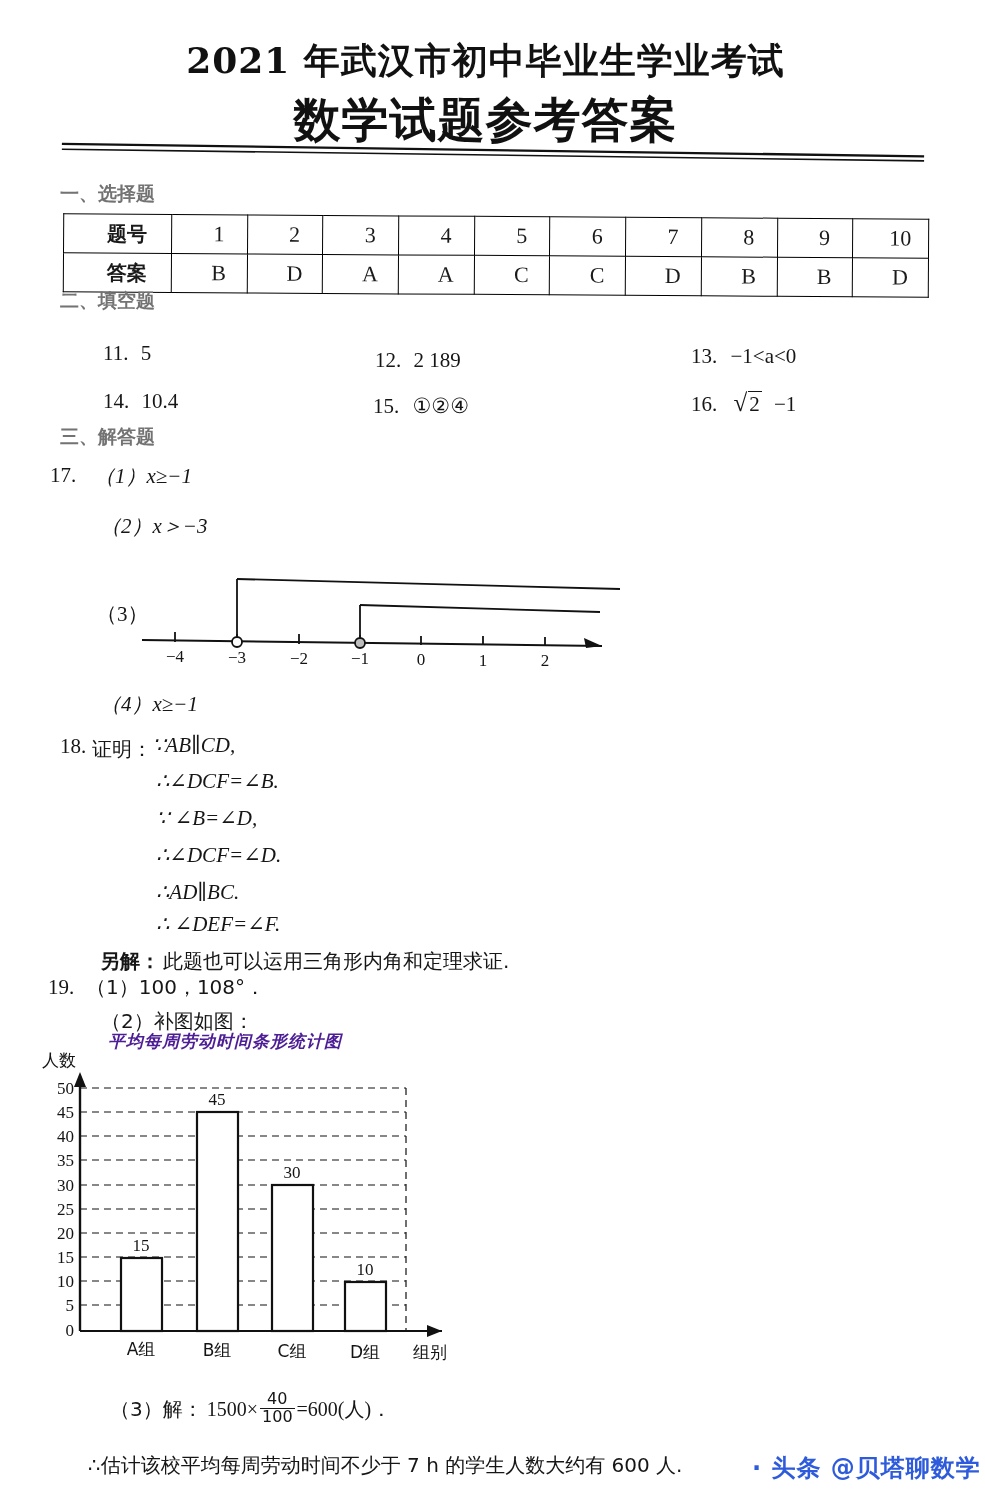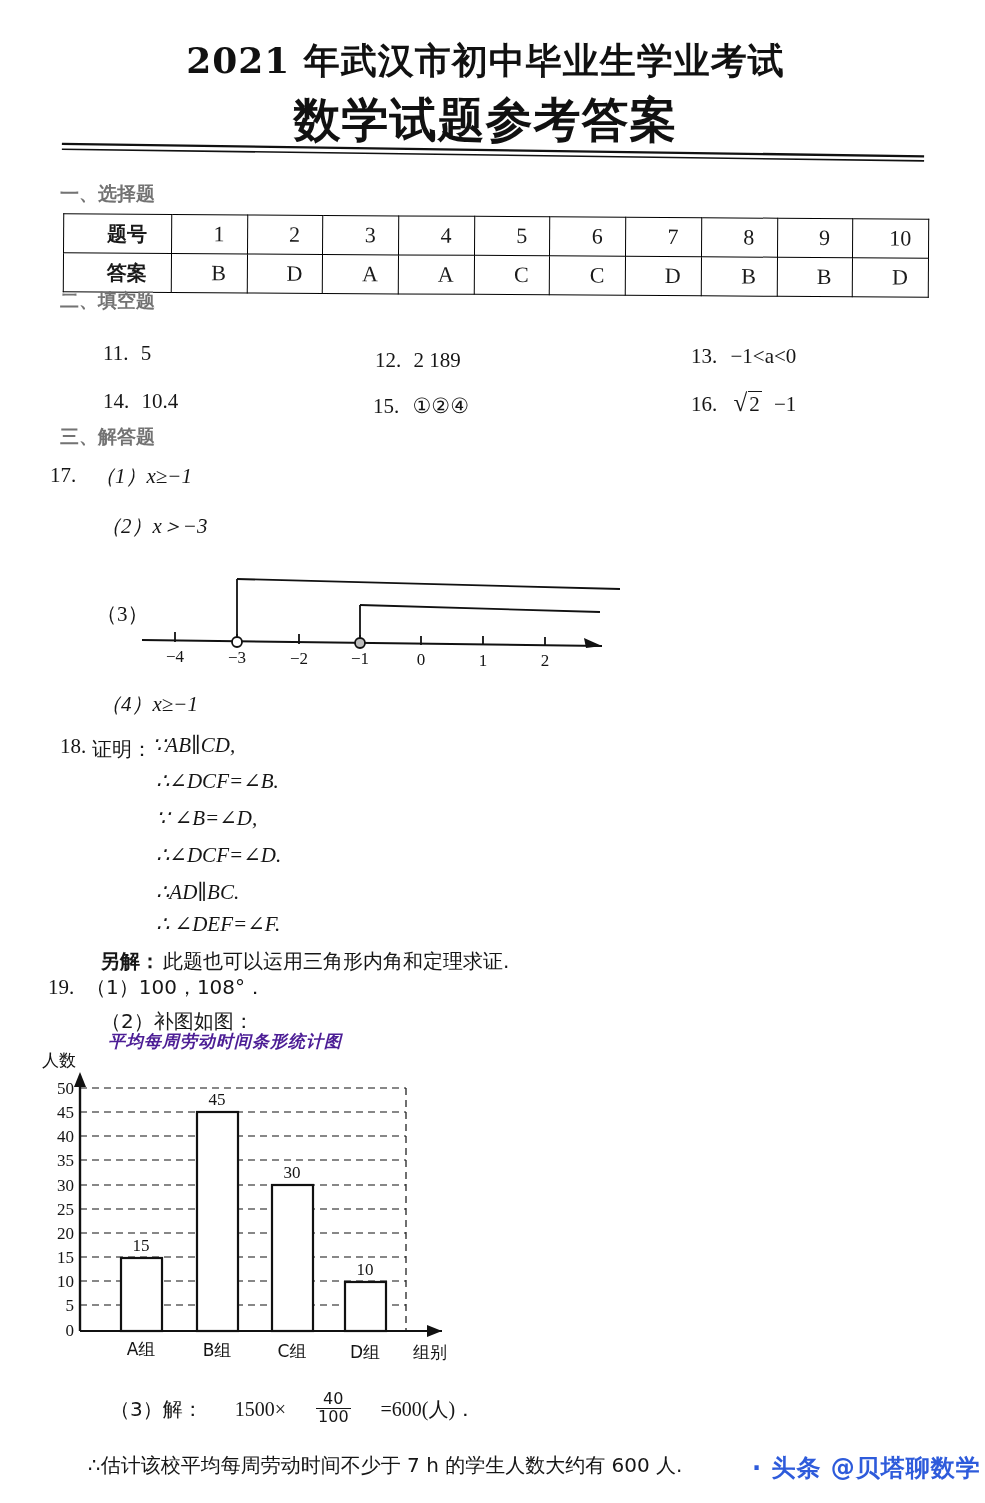--- a/index.html
+++ b/index.html
@@ -363,21 +363,21 @@
     <text class="chart-text" x="262" y="138" text-anchor="middle">30</text>
     <text class="chart-text" x="335" y="235" text-anchor="middle">10</text>
 
     <text class="chart-cn" x="111" y="315" text-anchor="middle">A组</text>
     <text class="chart-cn" x="187" y="316" text-anchor="middle">B组</text>
     <text class="chart-cn" x="262" y="317" text-anchor="middle">C组</text>
     <text class="chart-cn" x="335" y="318" text-anchor="middle">D组</text>
     <text class="chart-cn" x="400" y="318" text-anchor="middle">组别</text>
   </svg>
 
-  <div class="txt cn" style="left:110px; top:1392px; display:flex; align-items:center;gap:28px;">
+  <div class="txt cn" style="left:110px; top:1392px; display:flex; align-items:center;">
     <span>（3）解：</span>
     <span style="font-family:'Liberation Serif', serif; margin-left:4px;">1500×</span>
     <span class="frac">
       <span class="num">40</span>
       <span class="den">100</span>
     </span>
     <span style="font-family:'Liberation Serif', serif;">=600(人)．</span>
   </div>
 
   <div class="txt cn" style="left:88px; top:1452px;">∴估计该校平均每周劳动时间不少于 7 h 的学生人数大约有 600 人.</div>

